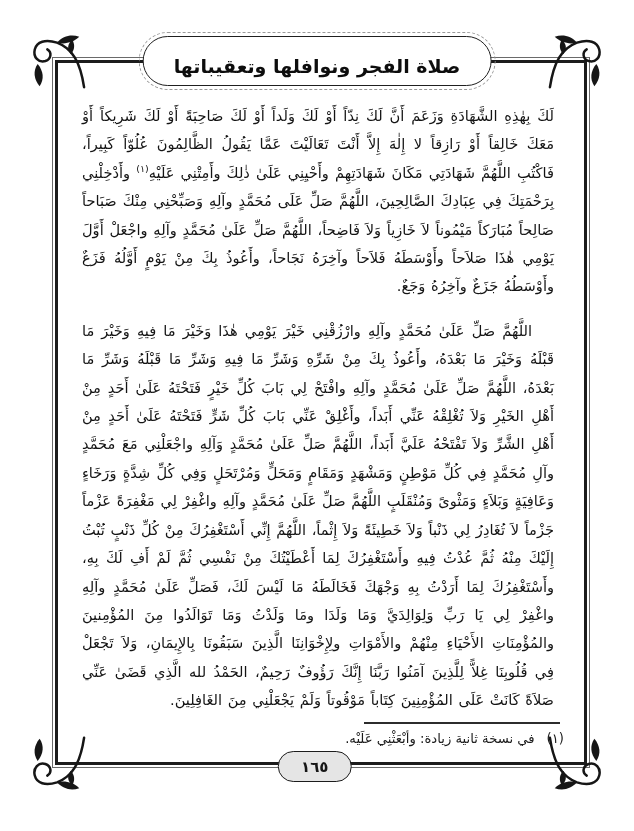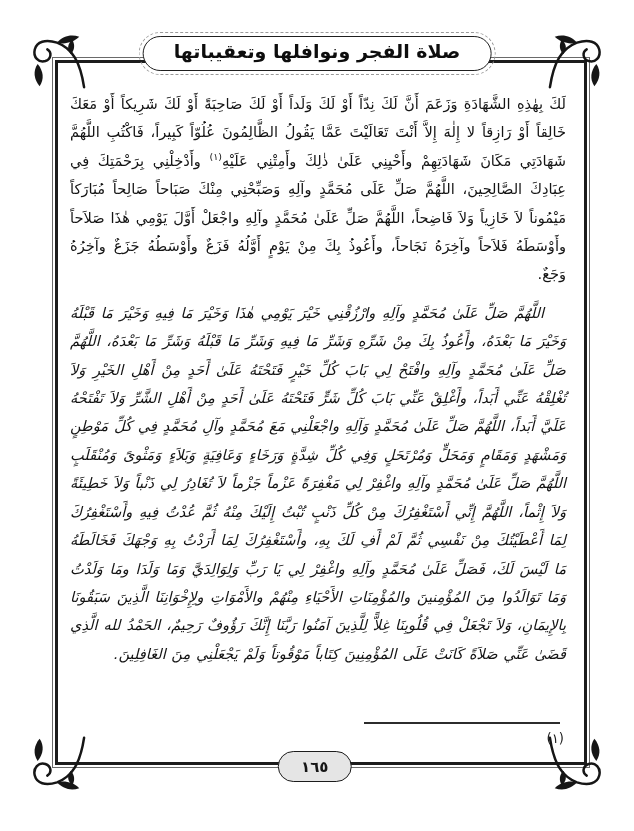--- a/index.html
+++ b/index.html
@@ -16,43 +16,43 @@
   }
   .frame-inner{
     position:absolute;inset:2px;
     border:3px solid #1c1c1c;
   }
   
   .title-cartouche{
     position:absolute;top:36px;left:50%;transform:translateX(-50%);
     background:#ffffff;z-index:6;
     border:1.6px solid #1f1f1f;border-radius:999px;
-    padding:3px 30px 8px 30px;
+    padding:18px 30px 8px 30px;
     outline:1px dashed #9a9a9a;outline-offset:3px;
     white-space:nowrap;
   }
   .title-cartouche .title{
     font-size:19px;font-weight:bold;letter-spacing:.5px;color:#0d0d0d;
   }
   
   .corner{position:absolute;width:58px;height:58px;z-index:7;}
   .corner svg{width:100%;height:100%;display:block;}
   .corner.tl{left:28px;top:33px;}
   .corner.tr{left:548px;top:33px;transform:scaleX(-1);}
   .corner.bl{left:28px;top:734px;transform:scaleY(-1);}
   .corner.br{left:548px;top:734px;transform:scale(-1,-1);}
   
   .content{
     position:absolute;left:66px;top:86px;width:504px;height:626px;
     direction:rtl;text-align:justify;overflow:hidden;
     font-size:14.6px;line-height:28.4px;color:#141414;
     word-spacing:1px;
   }
-  .content p{margin:4px;}
-  .content p.p2{margin-top:10px;text-indent:22px;font-style:italic;}
+  .content p{margin:16px;}
+  .content p.p2{margin-top:10px;text-indent:22px;}
   .content sup{font-size:9.5px;line-height:0;}
   
   .footnote{
     position:absolute;right:70px;top:722px;width:500px;
     direction:rtl;text-align:right;z-index:4;
   }
   .footnote-rule{
     width:196px;border-top:2px solid #2c2c2c;margin:0 4px 7px 0;
   }
   .footnote-line{
@@ -114,18 +114,19 @@
 
 <div class="content">
   <p class="p1"><span>لَكَ بِهٰذِهِ الشَّهَادَةِ وَزَعَمَ أَنَّ لَكَ نِدّاً أَوْ لَكَ وَلَداً أَوْ لَكَ صَاحِبَةً أَوْ لَكَ شَرِيكاً أَوْ مَعَكَ خَالِقاً أَوْ رَازِقاً لا إِلٰهَ إِلاَّ أَنْتَ تَعَالَيْتَ عَمَّا يَقُولُ الظَّالِمُونَ عُلُوّاً كَبِيراً، فَاكْتُبِ اللَّهُمَّ شَهَادَتِي مَكَانَ شَهَادَتِهِمْ وأَحْيِنِي عَلَىٰ ذٰلِكَ وأَمِتْنِي عَلَيْهِ</span><sup>(١)</sup><span> وأَدْخِلْنِي بِرَحْمَتِكَ فِي عِبَادِكَ الصَّالِحِينَ، اللَّهُمَّ صَلِّ عَلَى مُحَمَّدٍ وآلِهِ وَصَبِّحْنِي مِنْكَ صَبَاحاً صَالِحاً مُبَارَكاً مَيْمُوناً لاَ خَازِياً وَلاَ فَاضِحاً، اللَّهُمَّ صَلِّ عَلَىٰ مُحَمَّدٍ وآلِهِ واجْعَلْ أَوَّلَ يَوْمِي هٰذَا صَلاَحاً وأَوْسَطَهُ فَلاَحاً وآخِرَهُ نَجَاحاً، وأَعُوذُ بِكَ مِنْ يَوْمٍ أَوَّلُهُ فَزَعٌ وأَوْسَطُهُ جَزَعٌ وآخِرُهُ وَجَعٌ.</span></p>
   <p class="p2">اللَّهُمَّ صَلِّ عَلَىٰ مُحَمَّدٍ وآلِهِ وارْزُقْنِي خَيْرَ يَوْمِي هٰذَا وَخَيْرَ مَا فِيهِ وَخَيْرَ مَا قَبْلَهُ وَخَيْرَ مَا بَعْدَهُ، وأَعُوذُ بِكَ مِنْ شَرِّهِ وَشَرِّ مَا فِيهِ وَشَرِّ مَا قَبْلَهُ وَشَرِّ مَا بَعْدَهُ، اللَّهُمَّ صَلِّ عَلَىٰ مُحَمَّدٍ وآلِهِ وافْتَحْ لِي بَابَ كُلِّ خَيْرٍ فَتَحْتَهُ عَلَىٰ أَحَدٍ مِنْ أَهْلِ الخَيْرِ وَلاَ تُغْلِقْهُ عَنِّي أَبَداً، وأَغْلِقْ عَنِّي بَابَ كُلِّ شَرٍّ فَتَحْتَهُ عَلَىٰ أَحَدٍ مِنْ أَهْلِ الشَّرِّ وَلاَ تَفْتَحْهُ عَلَيَّ أَبَداً، اللَّهُمَّ صَلِّ عَلَىٰ مُحَمَّدٍ وَآلِهِ واجْعَلْنِي مَعَ مُحَمَّدٍ وآلِ مُحَمَّدٍ فِي كُلِّ مَوْطِنٍ وَمَشْهَدٍ وَمَقَامٍ وَمَحَلٍّ وَمُرْتَحَلٍ وَفِي كُلِّ شِدَّةٍ وَرَخَاءٍ وَعَافِيَةٍ وَبَلاَءٍ وَمَثْوىً وَمُنْقَلَبٍ اللَّهُمَّ صَلِّ عَلَىٰ مُحَمَّدٍ وآلِهِ واغْفِرْ لِي مَغْفِرَةً عَزْماً جَزْماً لاَ تُغَادِرُ لِي ذَنْباً وَلاَ خَطِيئَةً وَلاَ إِثْماً، اللَّهُمَّ إِنِّي أَسْتَغْفِرُكَ مِنْ كُلِّ ذَنْبٍ تُبْتُ إِلَيْكَ مِنْهُ ثُمَّ عُدْتُ فِيهِ وأَسْتَغْفِرُكَ لِمَا أَعْطَيْتُكَ مِنْ نَفْسِي ثُمَّ لَمْ أَفِ لَكَ بِهِ، وأَسْتَغْفِرُكَ لِمَا أَرَدْتُ بِهِ وَجْهَكَ فَخَالَطَهُ مَا لَيْسَ لَكَ، فَصَلِّ عَلَىٰ مُحَمَّدٍ وآلِهِ واغْفِرْ لِي يَا رَبِّ وَلِوَالِدَيَّ وَمَا وَلَدَا ومَا وَلَدْتُ وَمَا تَوَالَدُوا مِنَ المُؤْمِنينَ والمُؤْمِنَاتِ الأَحْيَاءِ مِنْهُمْ والأَمْوَاتِ ولِإِخْوَانِنَا الَّذِينَ سَبَقُونَا بِالإِيمَانِ، وَلاَ تَجْعَلْ فِي قُلُوبِنَا غِلاًّ لِلَّذِينَ آمَنُوا رَبَّنَا إِنَّكَ رَؤُوفٌ رَحِيمٌ، الحَمْدُ لله الَّذِي قَضَىٰ عَنِّي صَلاَةً كَانَتْ عَلَى المُؤْمِنِينَ كِتَاباً مَوْقُوتاً وَلَمْ يَجْعَلْنِي مِنَ الغَافِلِينَ.</p>
 </div>
 
 <div class="footnote">
   <div class="footnote-rule"></div>
   <div class="footnote-line">
     <span>(١)</span>
+    <span>في نسخة ثانية زيادة: وأبْعَثْنِي عَلَيْه.</span>
   </div>
 </div>
 
 <div class="page-number-badge">
   <span>١٦٥</span>
 </div>
 
 </body></html>

